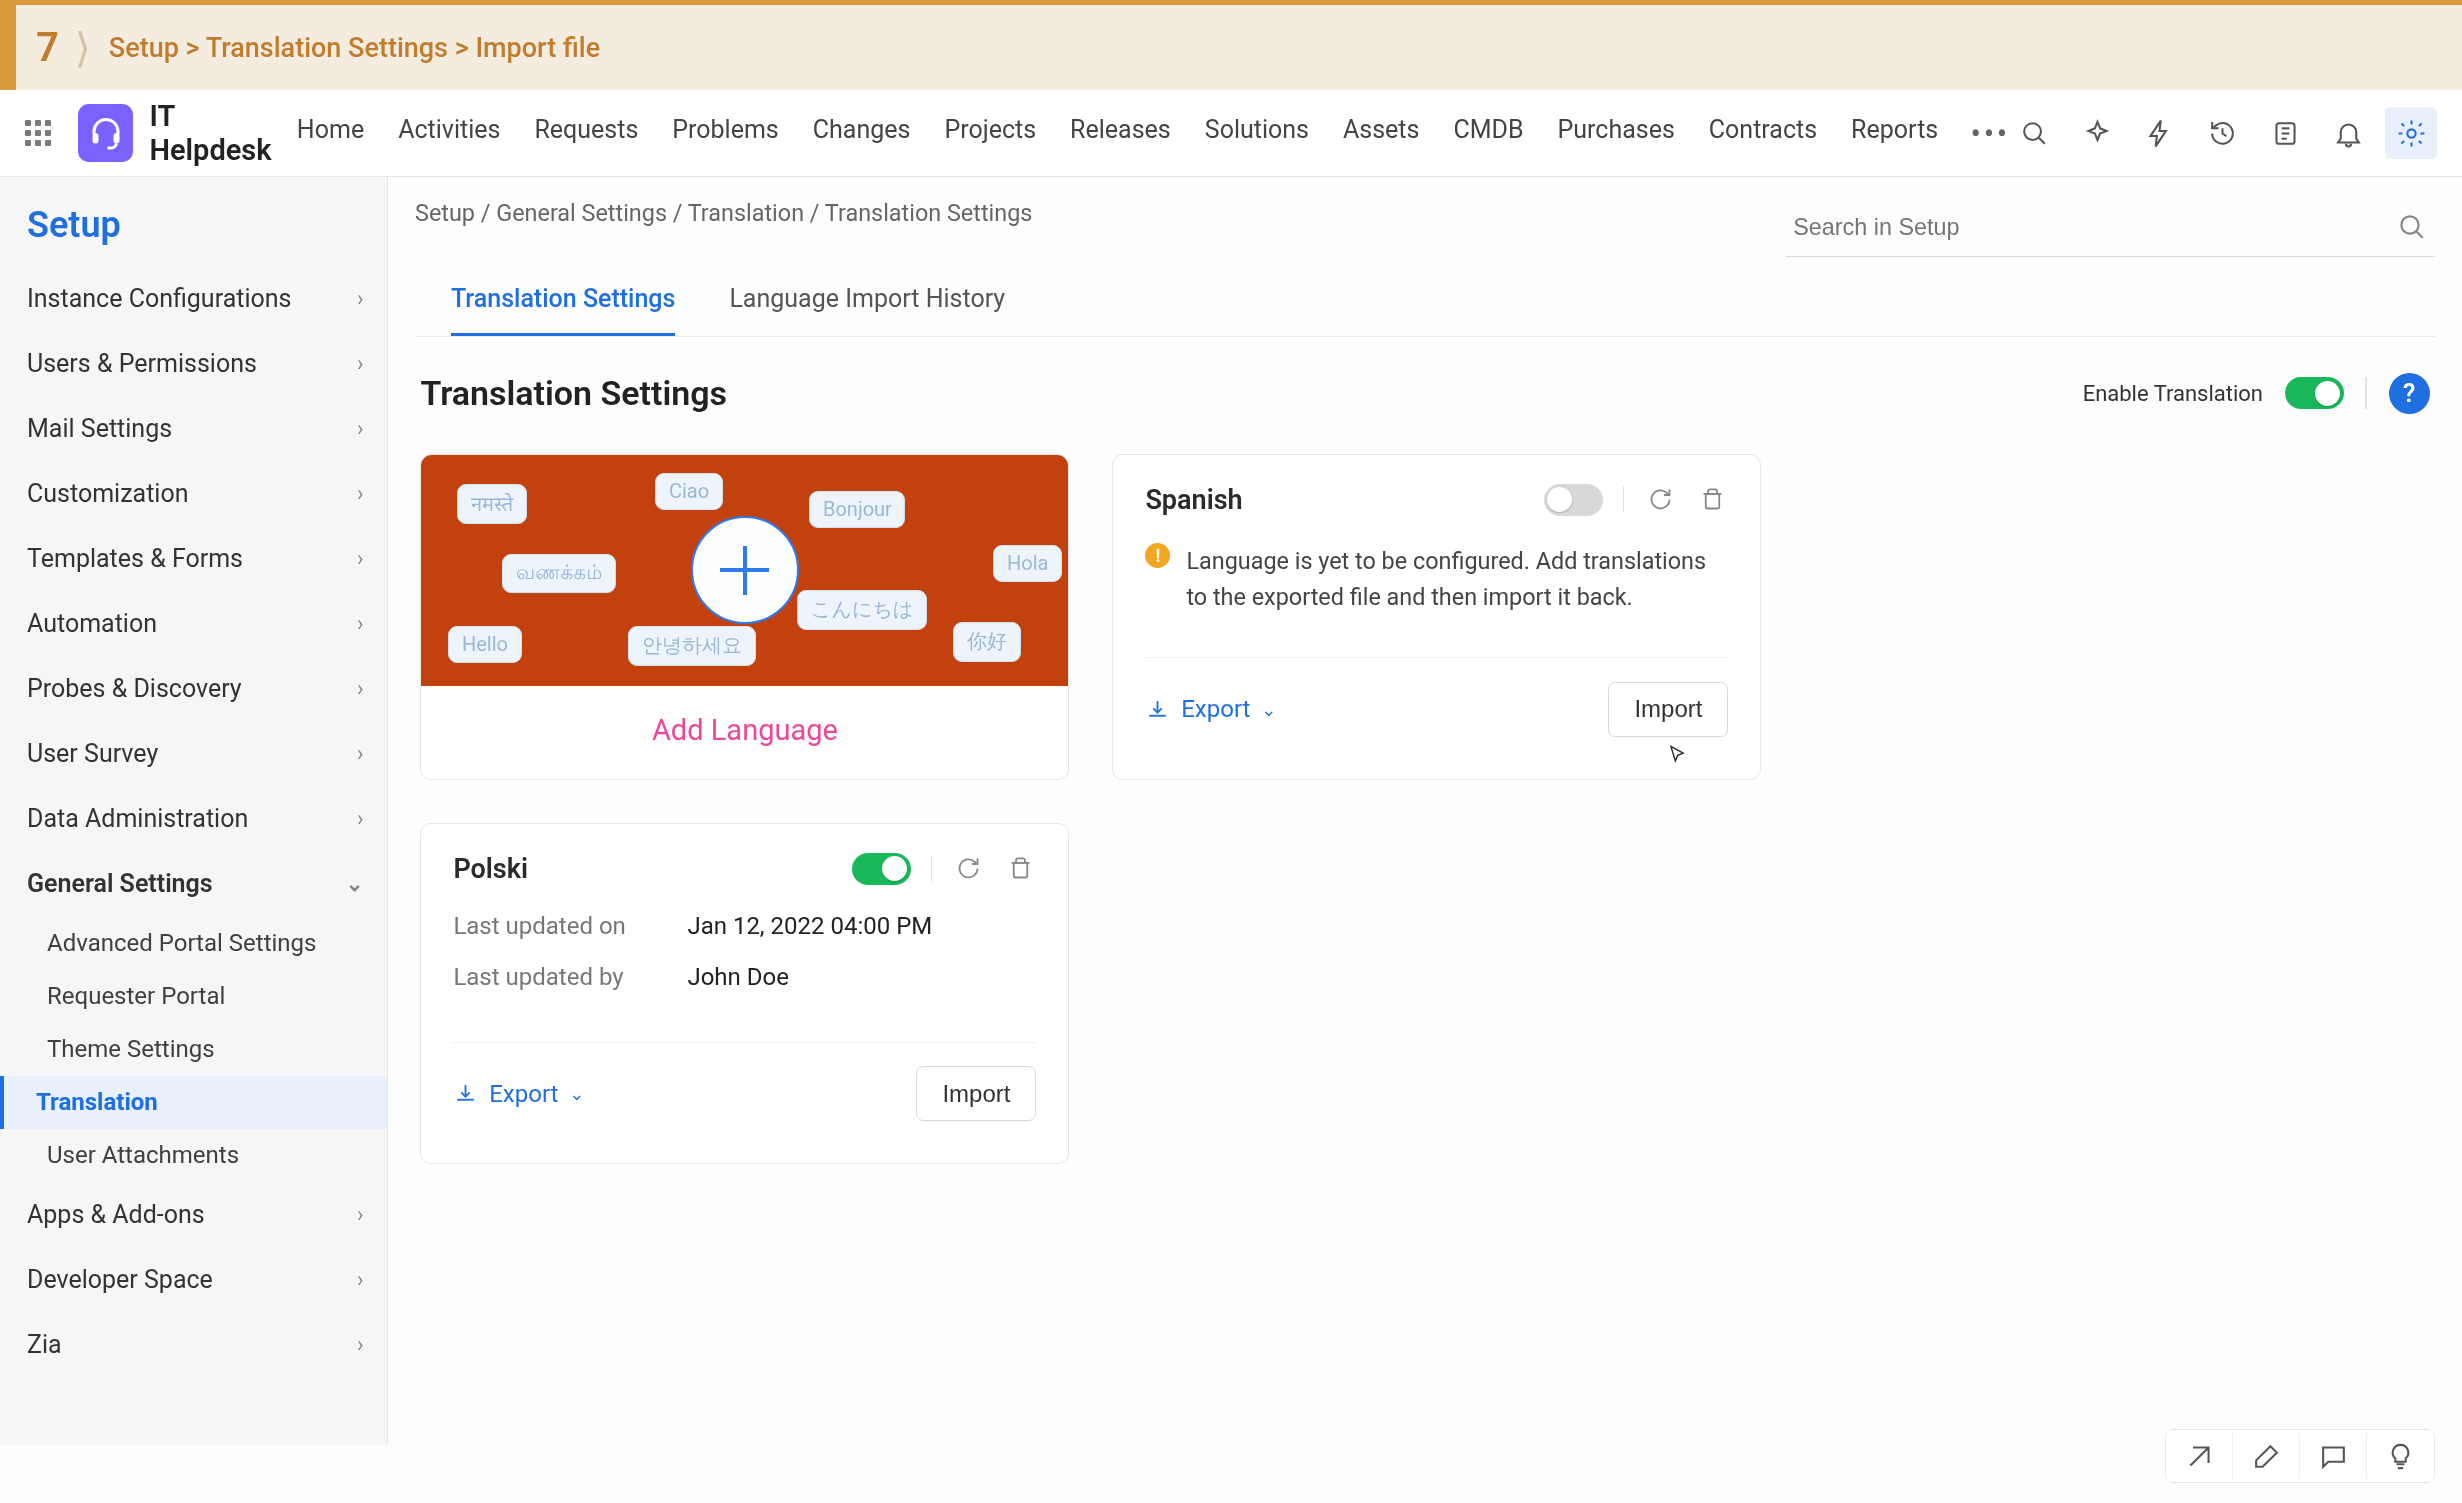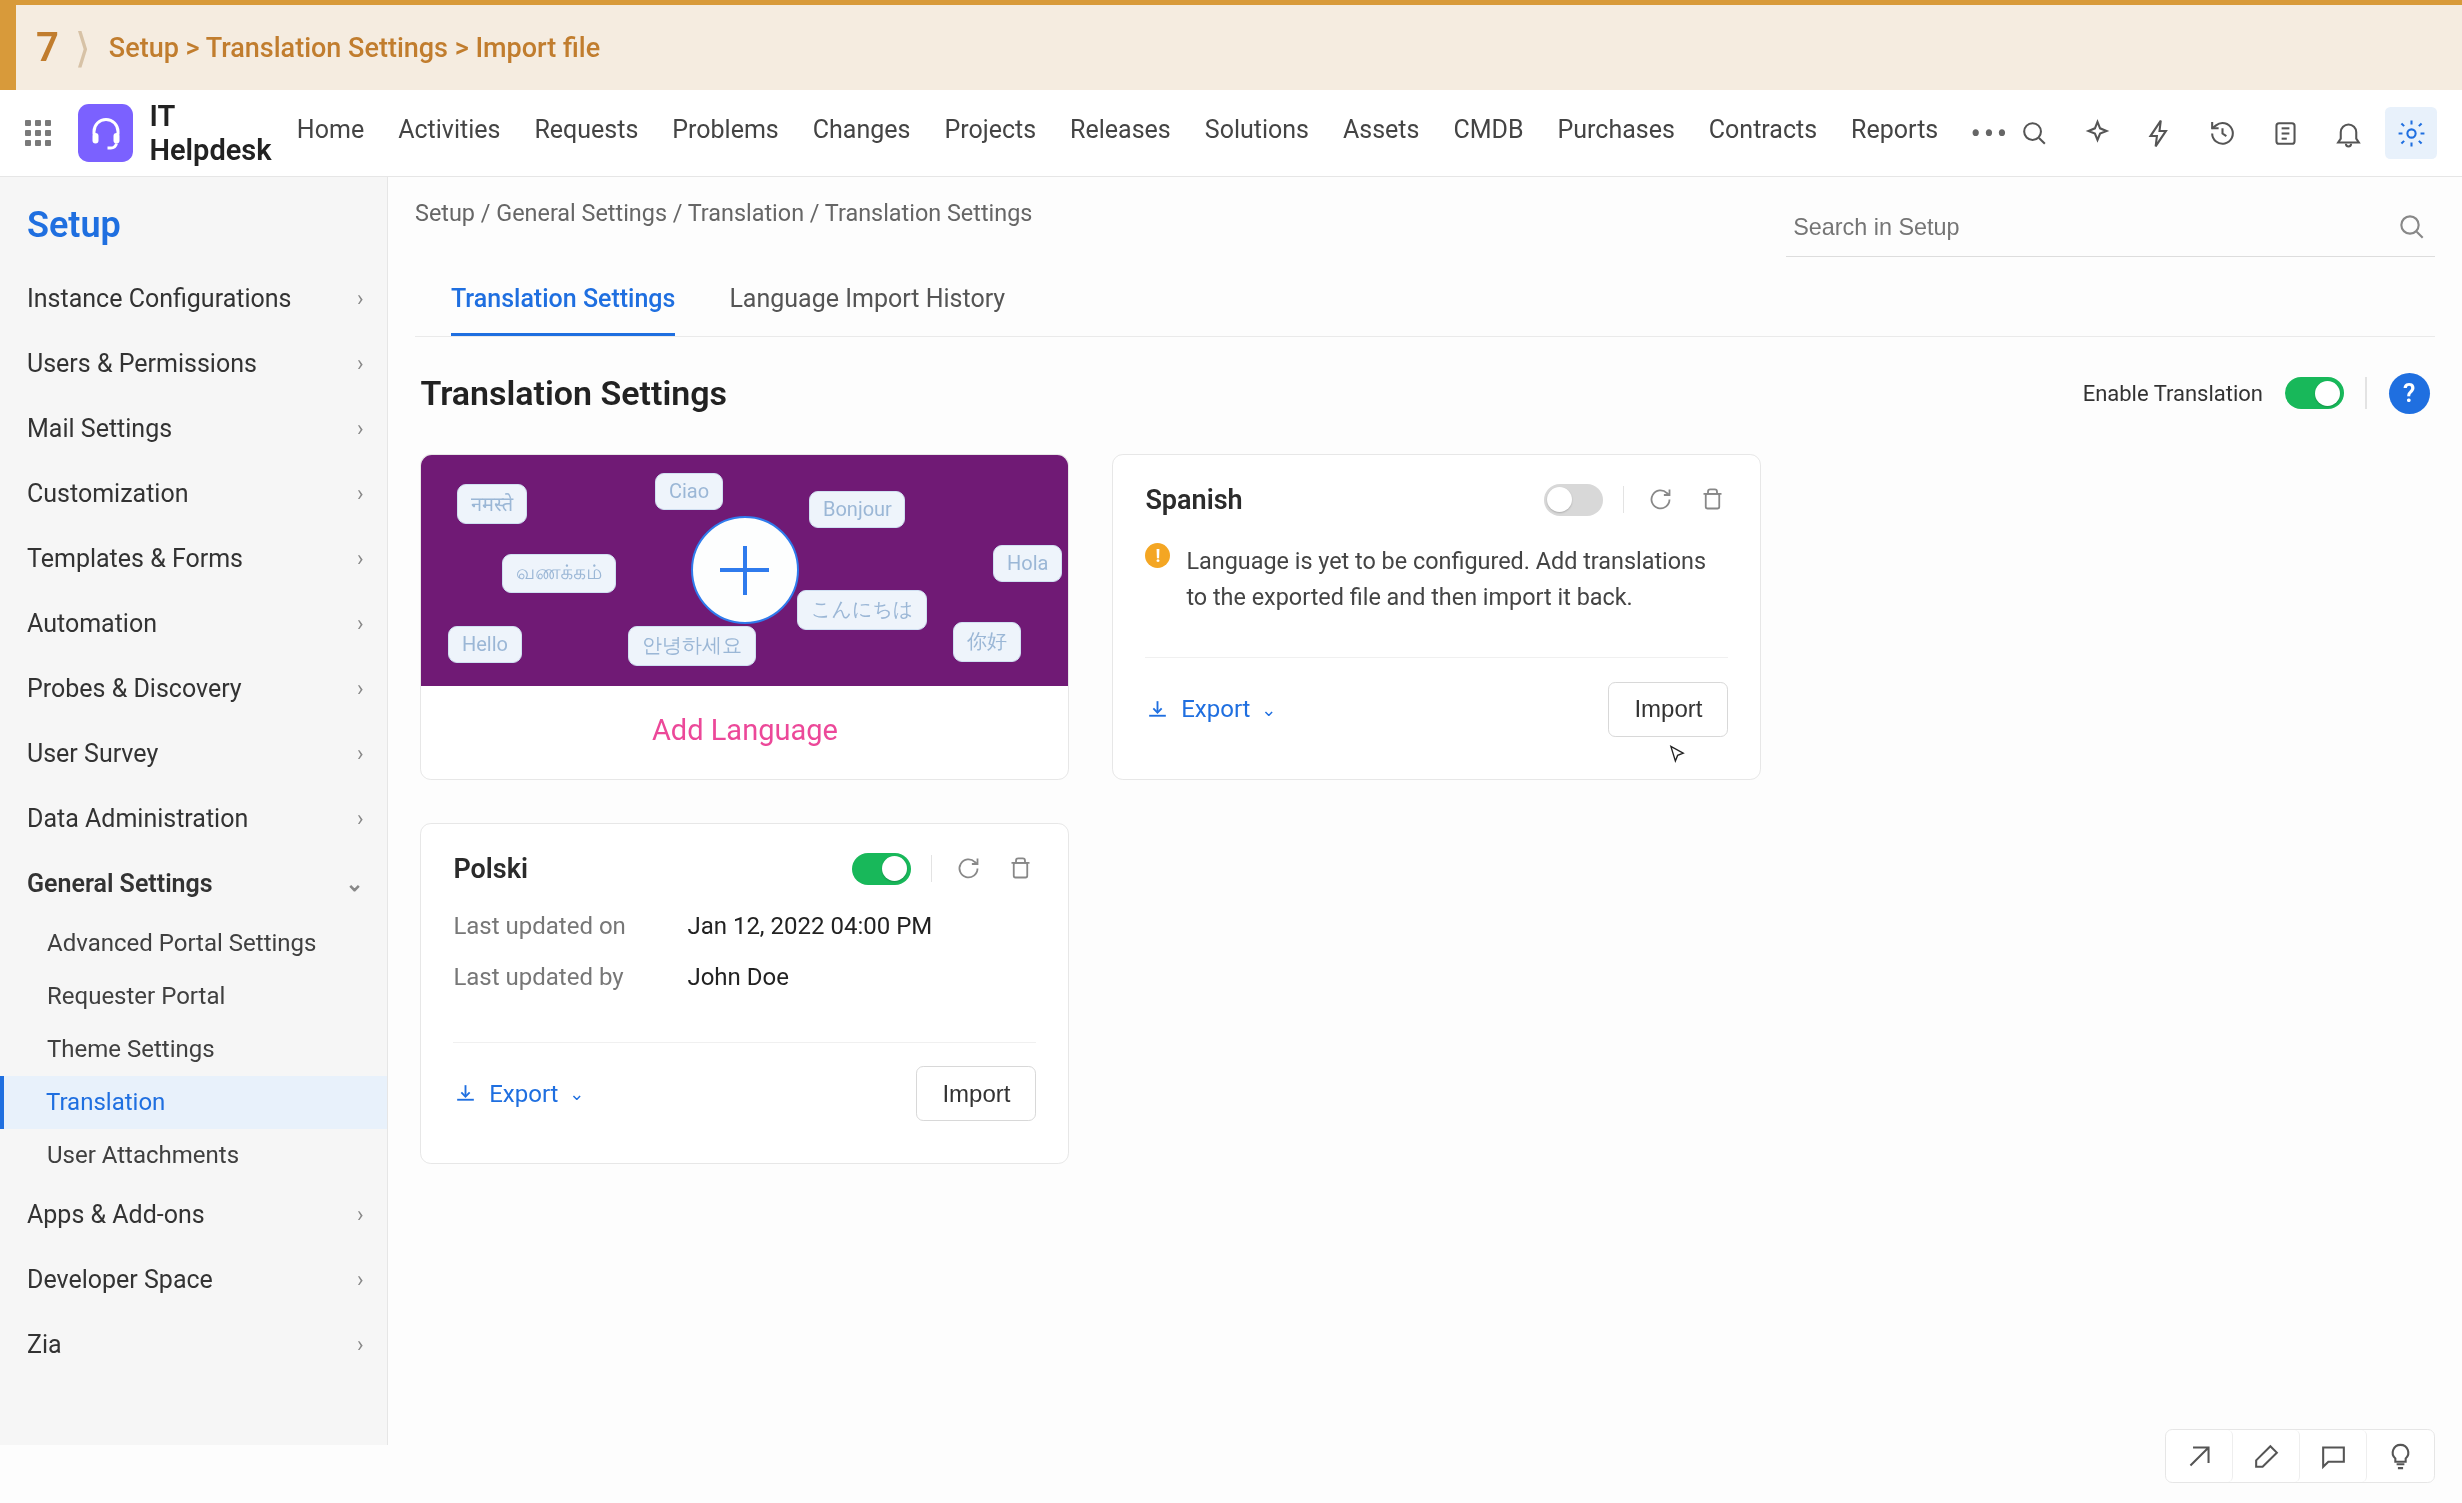--- a/index.html
+++ b/index.html
@@ -125,21 +125,22 @@
 .sub-item {
   padding: 12.6px 23.4px 12.6px 47px;
   font-size: 24px;
   color:#404040;
   cursor:pointer;
 }
 .sub-item.active {
   background:#e8f1fb;
   color:#1f6fe0;
   border-left: 4.5px solid #1f6fe0;
-  padding-left: 42px;
+  padding-left: 32px;
+  font-weight: bold;
 }
 
 .main { flex:1; padding: 21.6px 27px; overflow:auto; }
 .breadcrumbs-row { display:flex; align-items:flex-start; }
 .breadcrumbs { font-size: 23.4px; color:#666; }
 .setup-search {
   margin-left:auto;
   height: 58px;
   width: 649px;
   border-bottom: 1.8px solid #ddd;
@@ -184,21 +185,21 @@
 .cards-row { display:flex; gap:43px; margin-top: 40px; padding: 0 5.4px; flex-wrap:wrap;}
 .card {
   width: 649px;
   border: 1.4px solid #e7e7e7;
   border-radius: 10.8px;
   background: #fff;
 }
 
 .addlang-card .lang-cloud {
   height: 231px;
-  background: #701a75;
+  background: #c2410c;
   border-radius: 10.8px 10.8px 0 0;
   position: relative;
 }
 .cloud-text {
   position:absolute; padding:5.4px 12.6px; border:1.8px solid #d0e0f2; border-radius:9px;
   font-size:20px; color:#9bb7d6; background:#eef4fb;
 }
 .plus-circle {
   width:108px;height:108px;border:2.7px solid #2f7bed;border-radius:50%;
   position:absolute; left:50%; top:50%; transform:translate(-50%,-50%);

